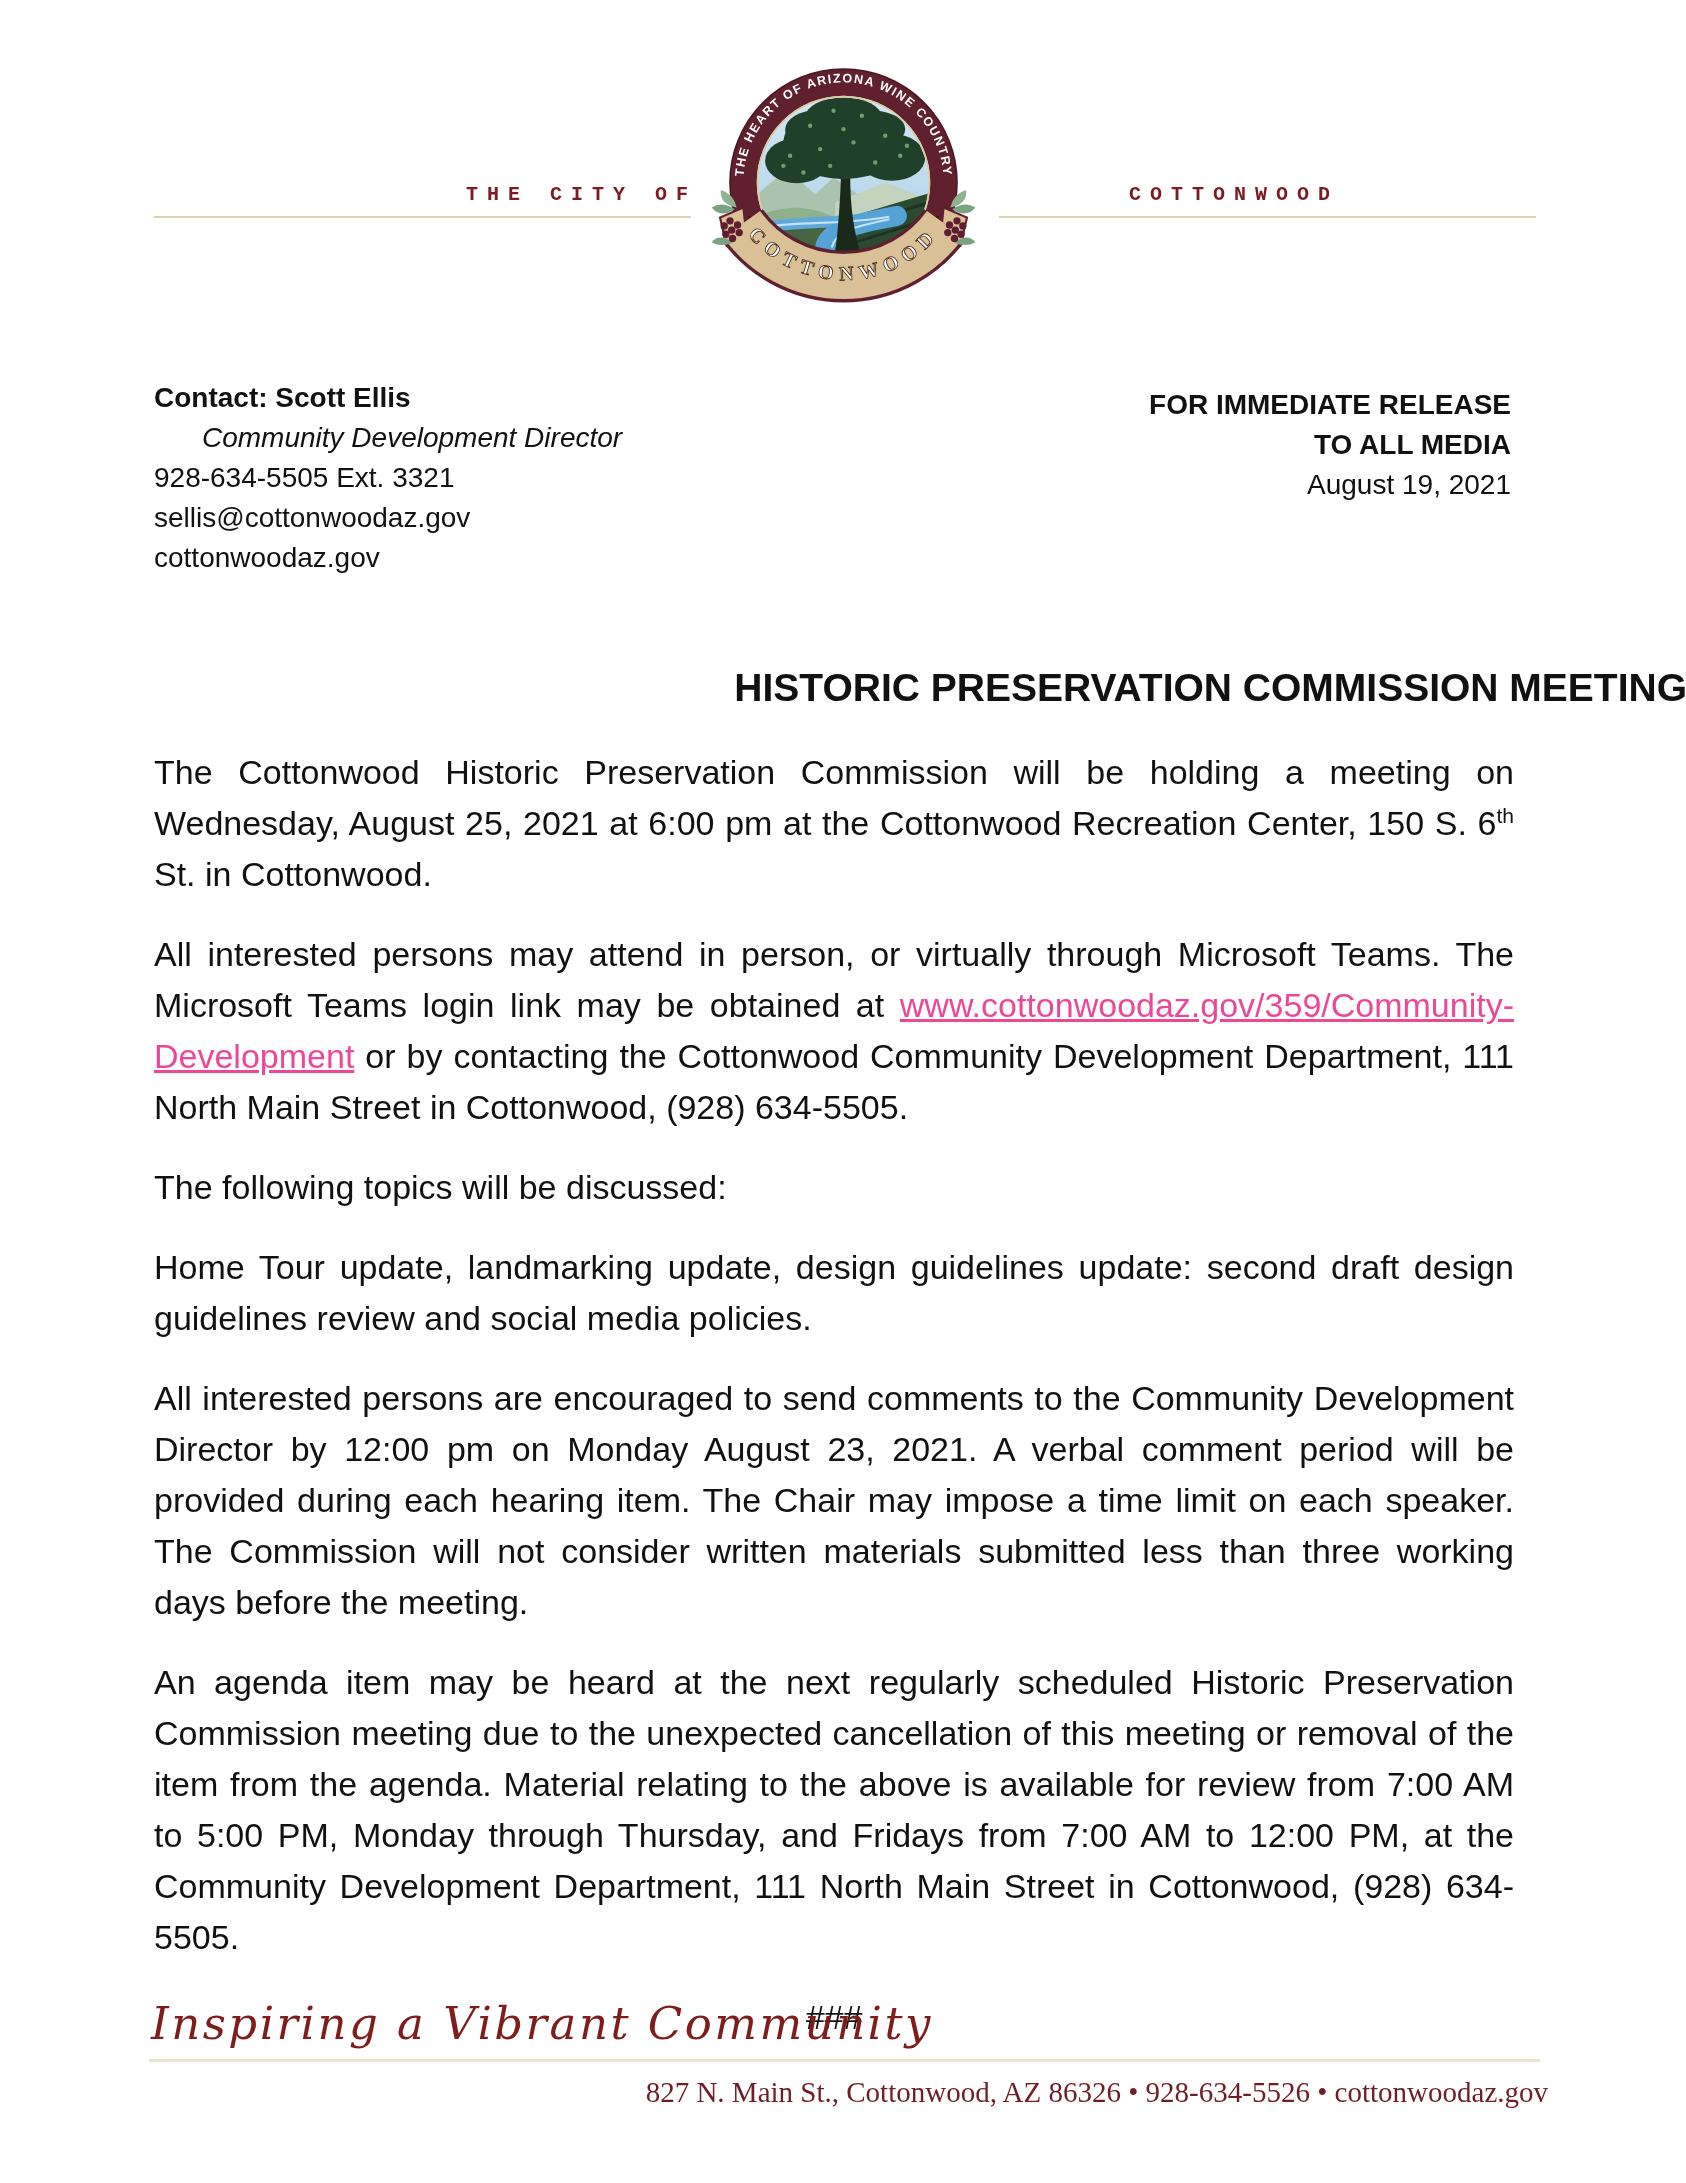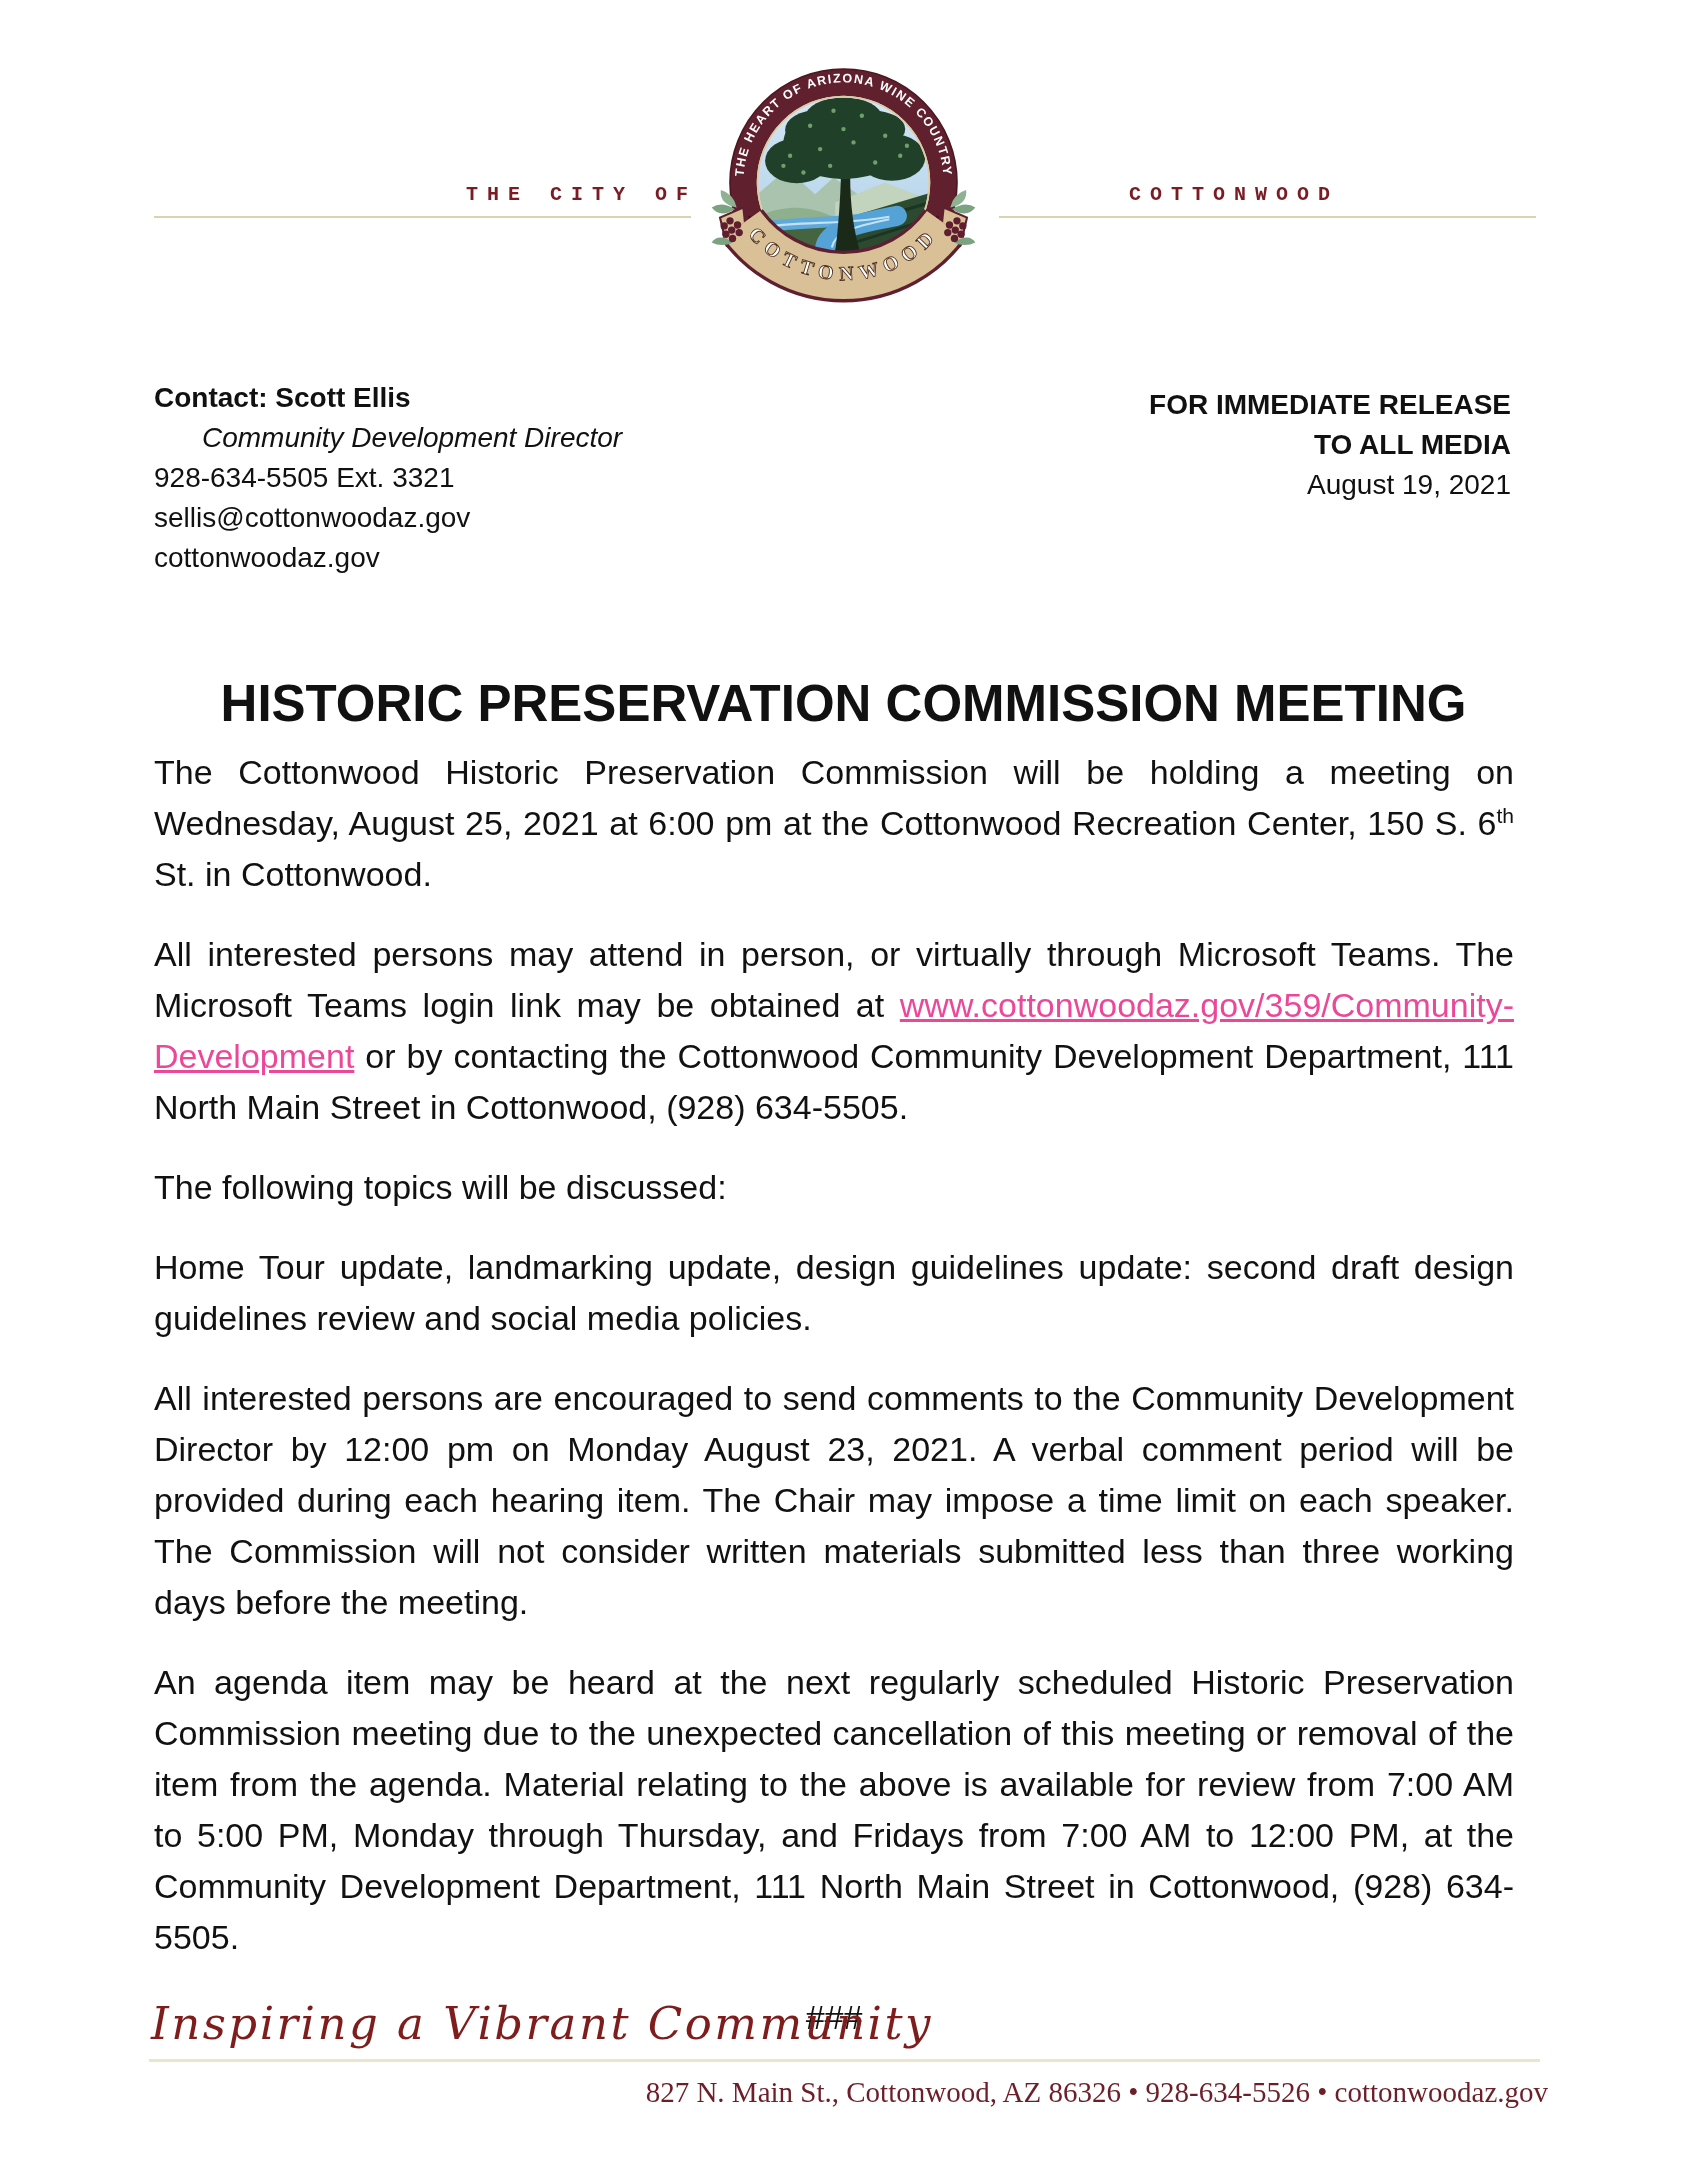--- a/index.html
+++ b/index.html
@@ -54,22 +54,22 @@
   .contact-title{font-style:italic;margin-left:48px;}
   .release-block{
     position:absolute;right:176px;top:385px;
     font-size:28px;line-height:40px;
     text-align:right;
   }
   .release-bold{font-weight:700;}
   
   .doc-title{
     position:absolute;left:0;top:640px;width:100%;
-    text-align:center;
-    font-size:51px;font-weight:700;
+    text-align:right;
+    font-size:39px;font-weight:700;
     letter-spacing:0;
   }
   
   .body-text{
     position:absolute;left:154px;top:747px;width:1360px;
     font-size:34px;line-height:51px;
     text-align:justify;
   }
   .body-text p{margin:0 0 29px 0;}
   .body-text sup{font-size:62%;line-height:0;vertical-align:super;}

